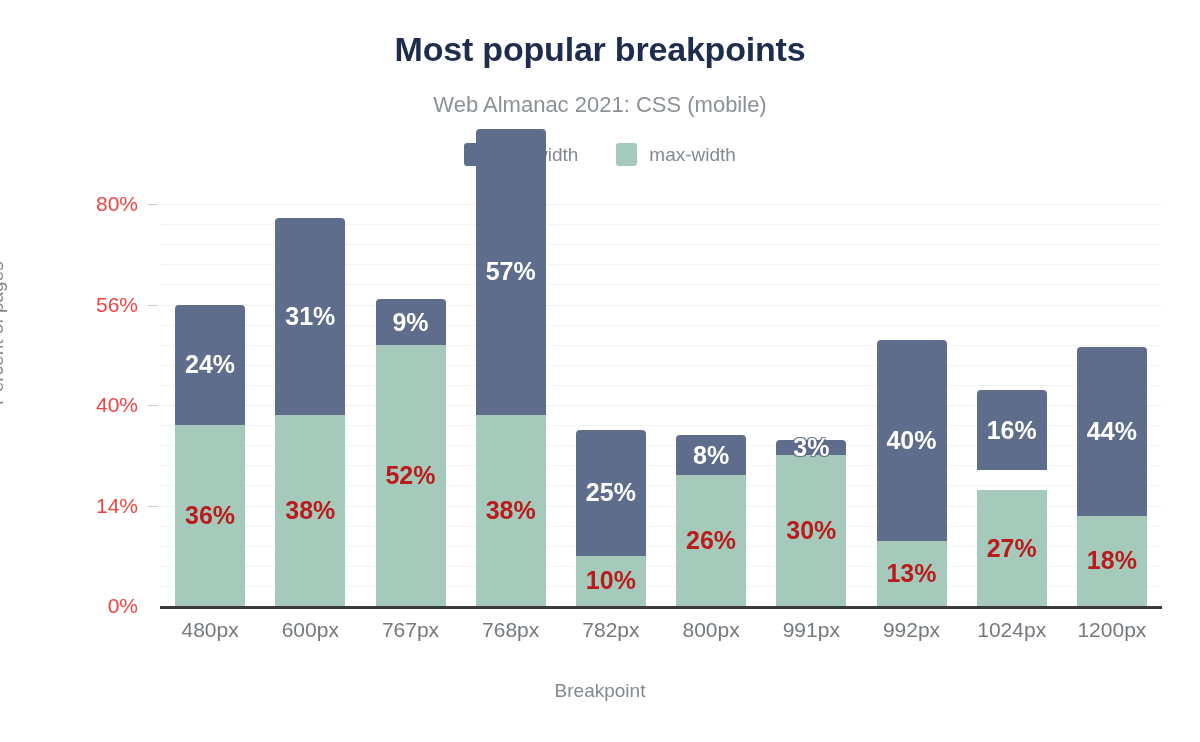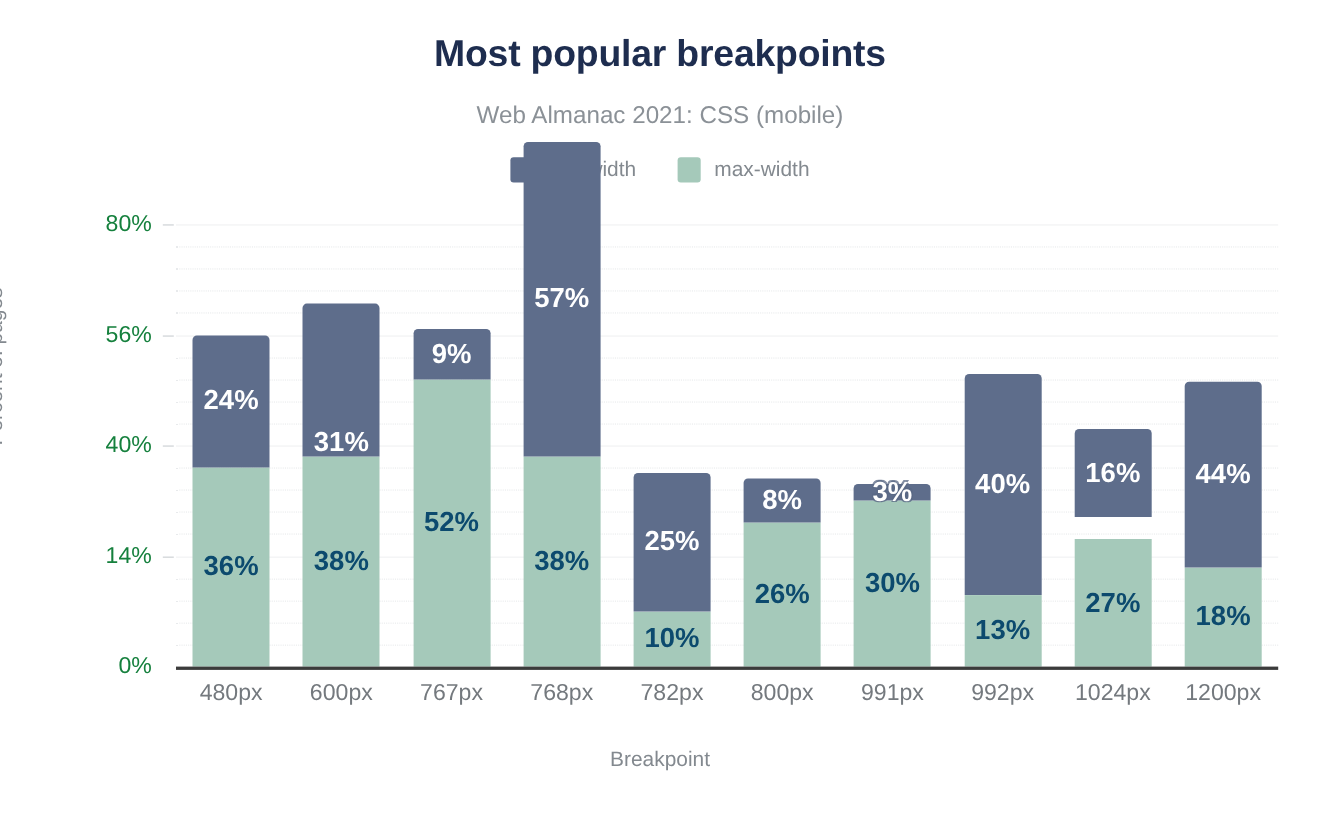--- a/index.html
+++ b/index.html
@@ -100,21 +100,21 @@
     top: 606px;
     width: 1002px;
     height: 3px;
     background: #3b3b3b;
   }
   .ytick-label {
     position: absolute;
     width: 62px;
     text-align: right;
     font-size: 21px;
-    color: #15803d;
+    color: #ef4444;
     transform: translateY(-50%);
   }
   .ytick-stub {
     position: absolute;
     width: 10px;
     height: 1px;
     background: #c9cdd1;
   }
   .y-axis-title {
     position: absolute;
@@ -165,21 +165,21 @@
   .seg-top {
     border-radius: 4px 4px 0 0;
   }
   .seg-label {
     font-size: 25px;
     font-weight: bold;
     white-space: nowrap;
     line-height: 1;
   }
   .seg-label.dark {
-    color: #0c4a6e;
+    color: #b91c1c;
   }
   .seg-label.light {
     color: #ffffff;
     text-shadow:
       -1.2px -1.2px 0 rgba(90,104,132,.75),
        1.2px -1.2px 0 rgba(90,104,132,.75),
       -1.2px  1.2px 0 rgba(90,104,132,.75),
        1.2px  1.2px 0 rgba(90,104,132,.75);
   }
   .seg-label.light.plain {
@@ -240,21 +240,21 @@
             <span class="seg-label dark">36%</span>
           </div>
           <div class="seg seg-top" style="background: rgb(94, 109, 139); height: 120.6px; bottom: 180.9px;">
             <span class="seg-label light plain">24%</span>
           </div>
         </div>
         <div class="bar-group" style="left: 115.3px; width: 70px; height: 402px;">
           <div class="seg seg-bottom" style="background: rgb(165, 201, 186); height: 190.95px; bottom: 0px;">
             <span class="seg-label dark">38%</span>
           </div>
-          <div class="seg seg-top" style="background: rgb(94, 109, 139); height: 139px; bottom: 190.95px; align-items: flex-end;">
+          <div class="seg seg-top" style="background: rgb(94, 109, 139); height: 197px; bottom: 190.95px;">
             <span class="seg-label light plain">31%</span>
           </div>
         </div>
         <div class="bar-group" style="left: 215.5px; width: 70px; height: 402px;">
           <div class="seg seg-bottom" style="background: rgb(165, 201, 186); height: 261.3px; bottom: 0px;">
             <span class="seg-label dark">52%</span>
           </div>
           <div class="seg seg-top" style="background: rgb(94, 109, 139); height: 45.225px; bottom: 261.3px;">
             <span class="seg-label light plain">9%</span>
           </div>

